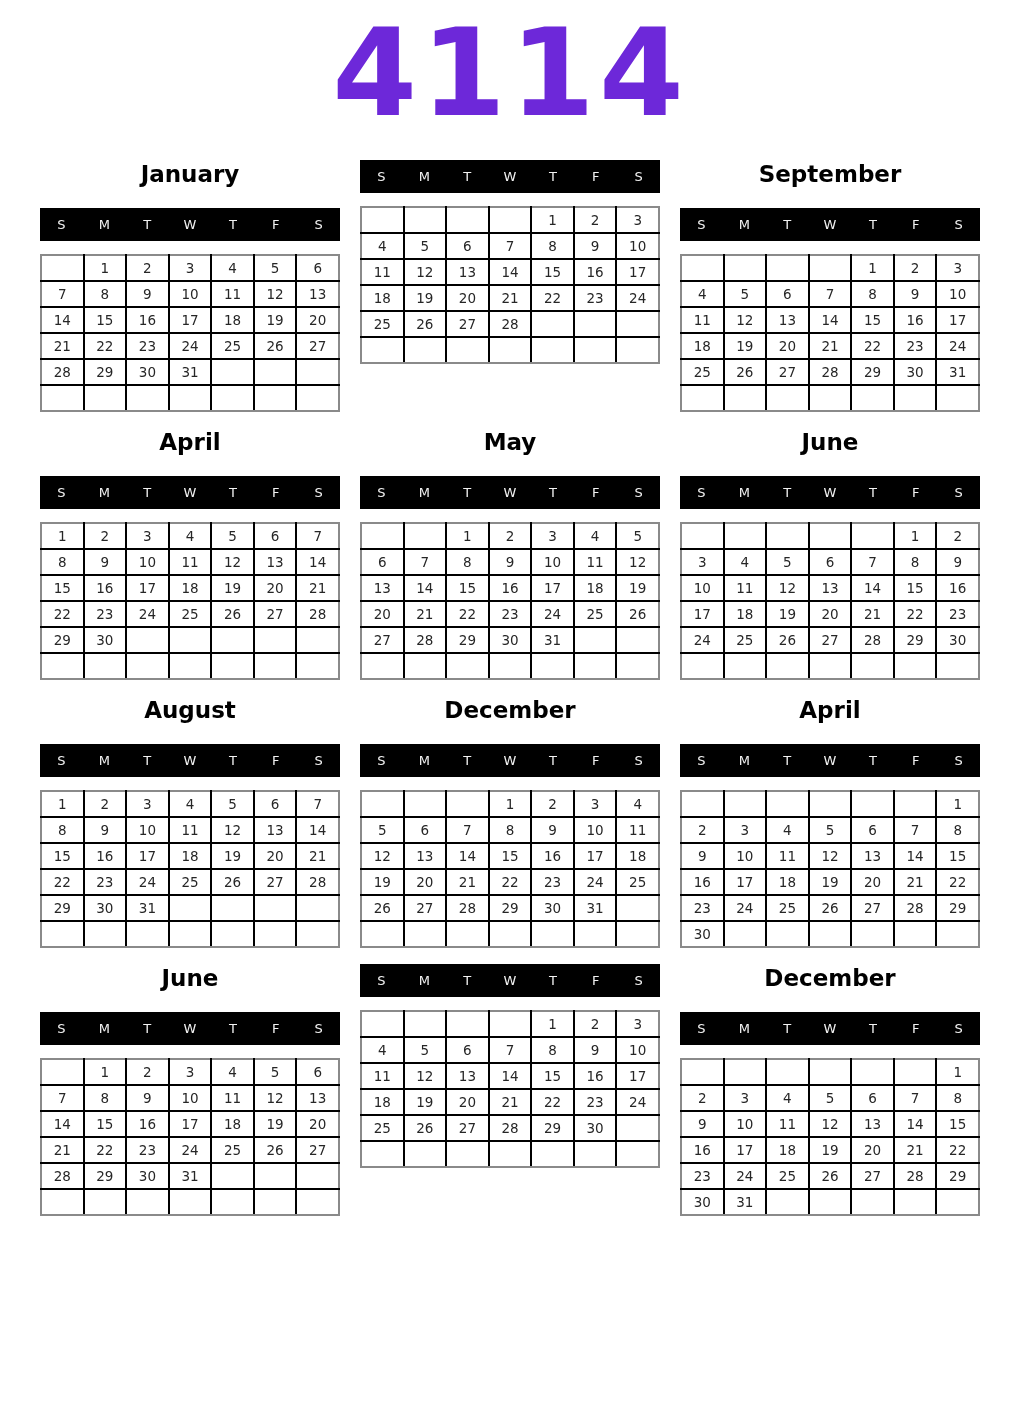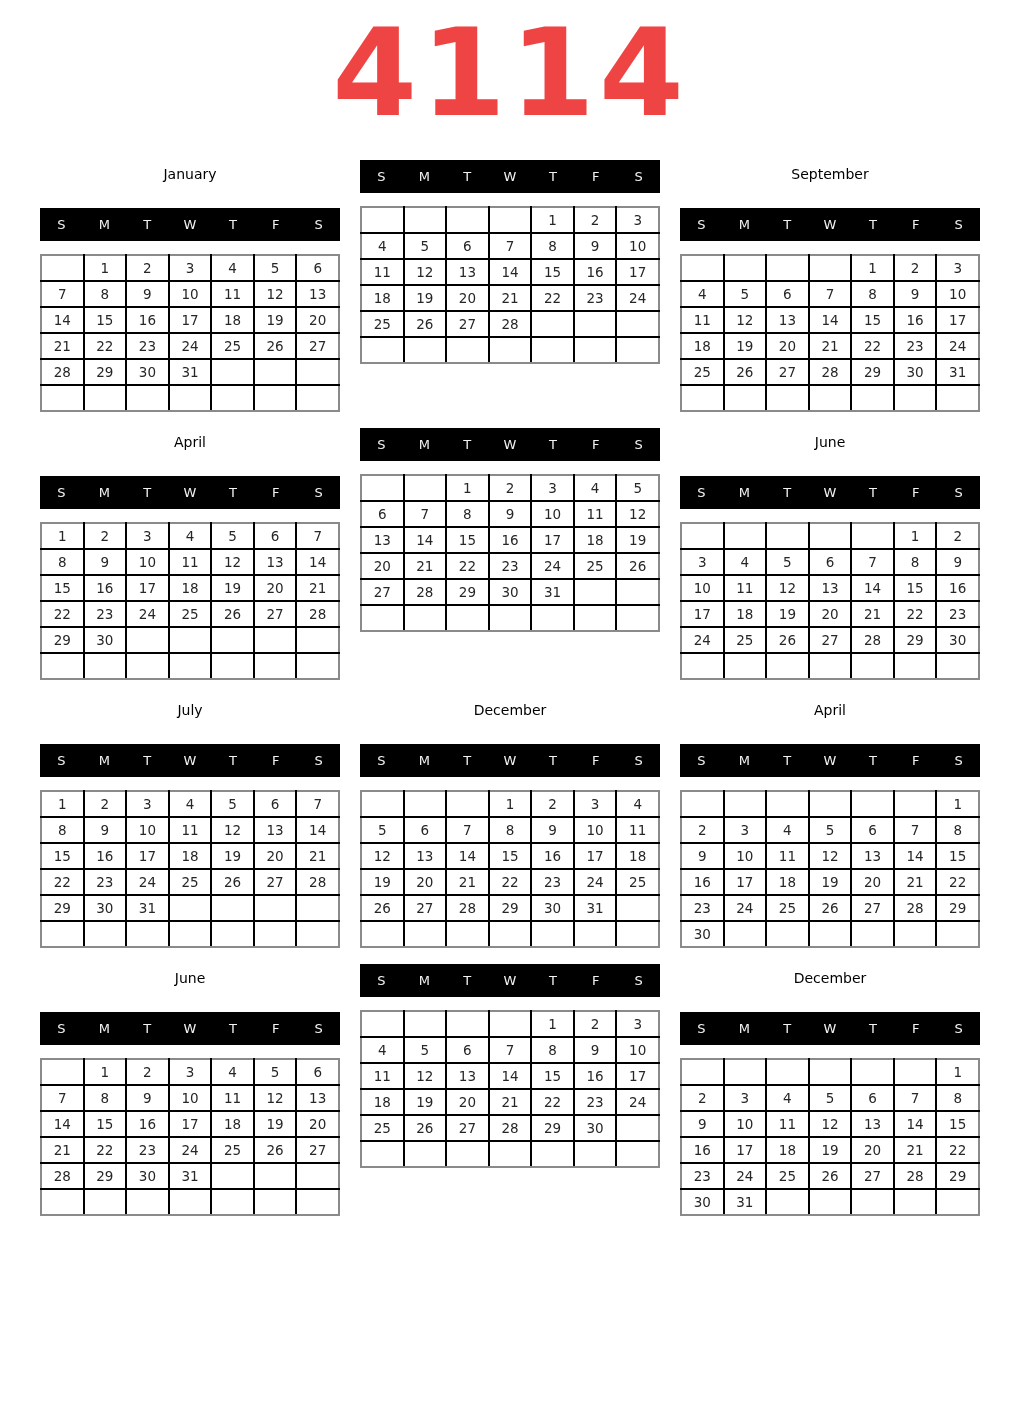--- a/index.html
+++ b/index.html
@@ -13,35 +13,35 @@
     height: 1412px;
     overflow: hidden;
   }
   .year {
     margin-top: 12px;
     text-align: center;
     font-size: 122px;
     line-height: 1;
     font-weight: bold;
     letter-spacing: 4px;
-    color: #ef4444;
+    color: #6d28d9;
   }
   .months {
     margin-top: 26px;
     padding: 0 40px;
     display: grid;
     grid-template-columns: 300px 300px 300px;
     justify-content: space-between;
     row-gap: 16px;
   }
   .month { width: 300px; }
   .month-title {
     text-align: center;
-    font-size: 14px;
-    font-weight: normal;
+    font-size: 23px;
+    font-weight: bold;
     line-height: 28px;
     height: 28px;
     margin-bottom: 20px;
     color: #000000;
   }
   .weekday-band {
     height: 33px;
     background: #000000;
     display: grid;
     grid-template-columns: repeat(7, 1fr);
@@ -356,20 +356,21 @@
             <td></td>
             <td></td>
             <td></td>
             <td></td>
           </tr>
         </tbody>
     </table>
   </div>
 
   <div class="month">
+    <div class="month-title">May</div>
     <div class="weekday-band">
         <span class="weekday">S</span>
         <span class="weekday">M</span>
         <span class="weekday">T</span>
         <span class="weekday">W</span>
         <span class="weekday">T</span>
         <span class="weekday">F</span>
         <span class="weekday">S</span>
       </div>
     <table class="day-grid">
@@ -497,21 +498,21 @@
             <td></td>
             <td></td>
             <td></td>
             <td></td>
           </tr>
         </tbody>
     </table>
   </div>
 
   <div class="month">
-    <div class="month-title">July</div>
+    <div class="month-title">August</div>
     <div class="weekday-band">
         <span class="weekday">S</span>
         <span class="weekday">M</span>
         <span class="weekday">T</span>
         <span class="weekday">W</span>
         <span class="weekday">T</span>
         <span class="weekday">F</span>
         <span class="weekday">S</span>
       </div>
     <table class="day-grid">

